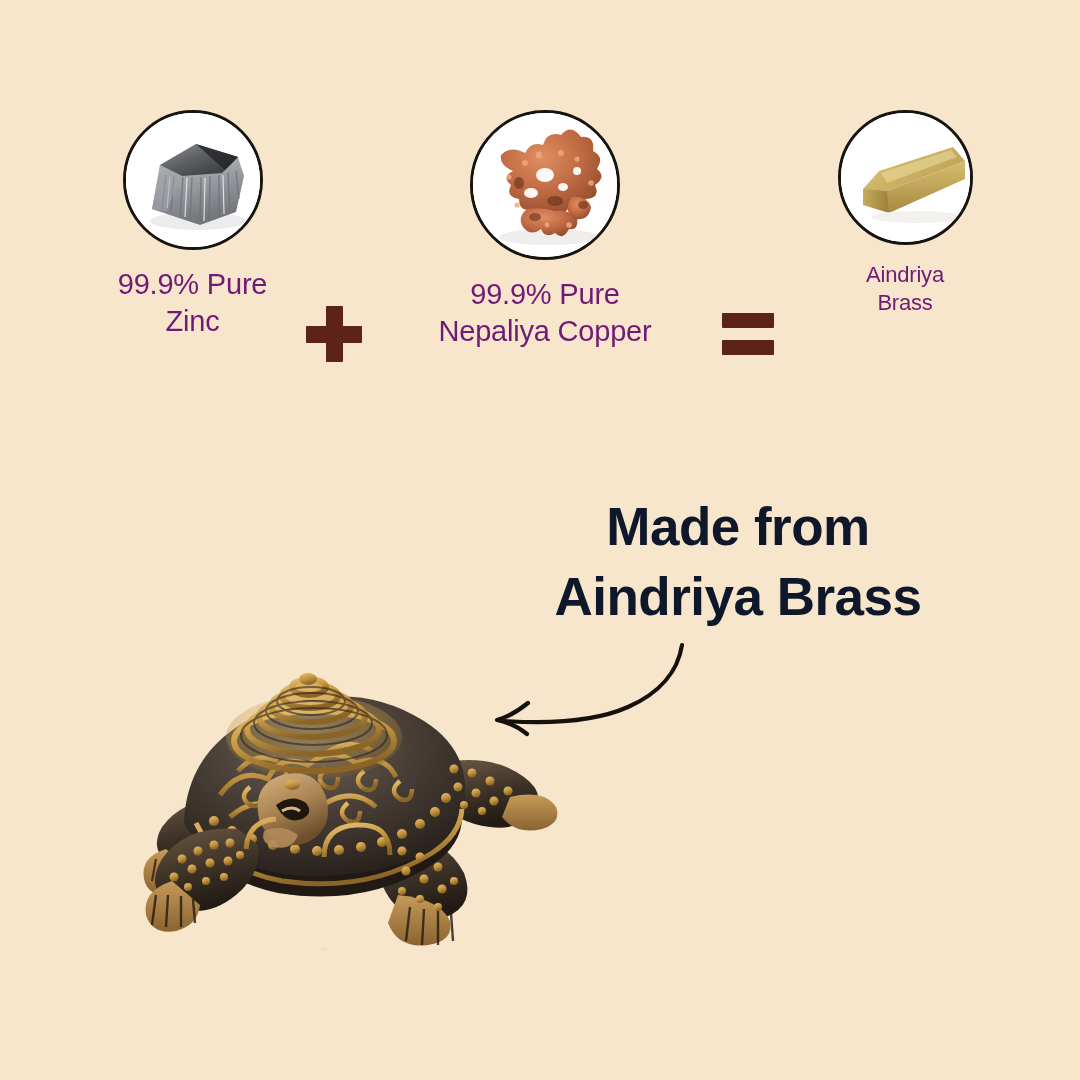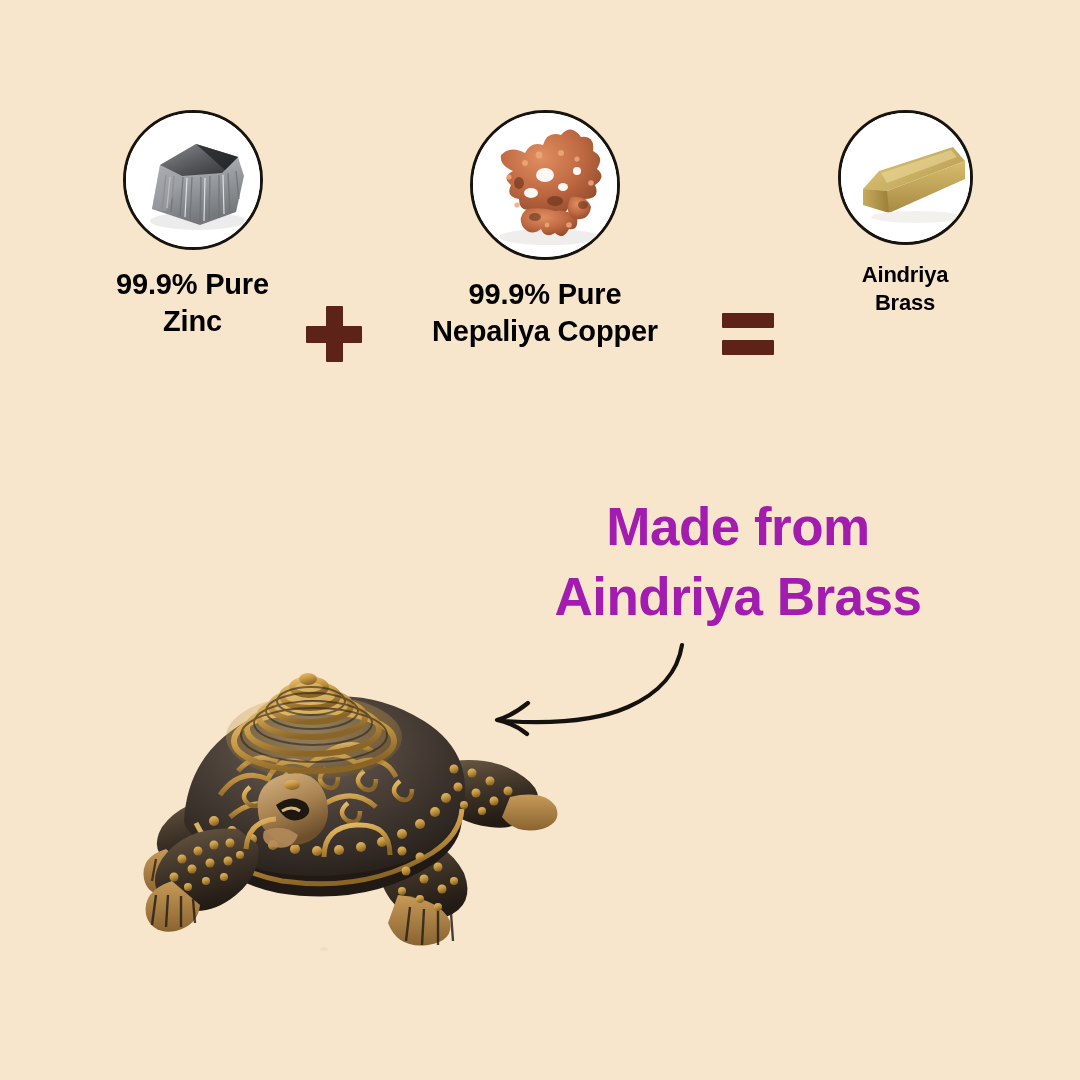--- a/index.html
+++ b/index.html
@@ -40,22 +40,22 @@
     border-radius: 50%;
     background: #ffffff;
     border: 3px solid #171410;
     overflow: hidden;
     position: relative;
     margin: 0 auto;
     box-sizing: border-box;
   }
 
   .ing-label {
-    color: #000000;
-    font-weight: bold;
+    color: #701a75;
+    font-weight: normal;
     line-height: 1.28;
     letter-spacing: -0.2px;
     margin-top: 16px;
     white-space: pre-line;
   }
 
   
   .op {
     position: absolute;
     color: #5d2318;
@@ -92,21 +92,21 @@
   .op-equals::before { top: 0; }
   .op-equals::after  { top: 27px; }
 
   
   .headline {
     position: absolute;
     right: 82px;
     top: 492px;
     width: 520px;
     text-align: center;
-    color: #a21caf;
+    color: #0f172a;
     font-size: 53px;
     font-weight: bold;
     line-height: 1.32;
     letter-spacing: -0.5px;
     white-space: pre-line;
   }
 
   
   .arrow-wrap {
     position: absolute;

